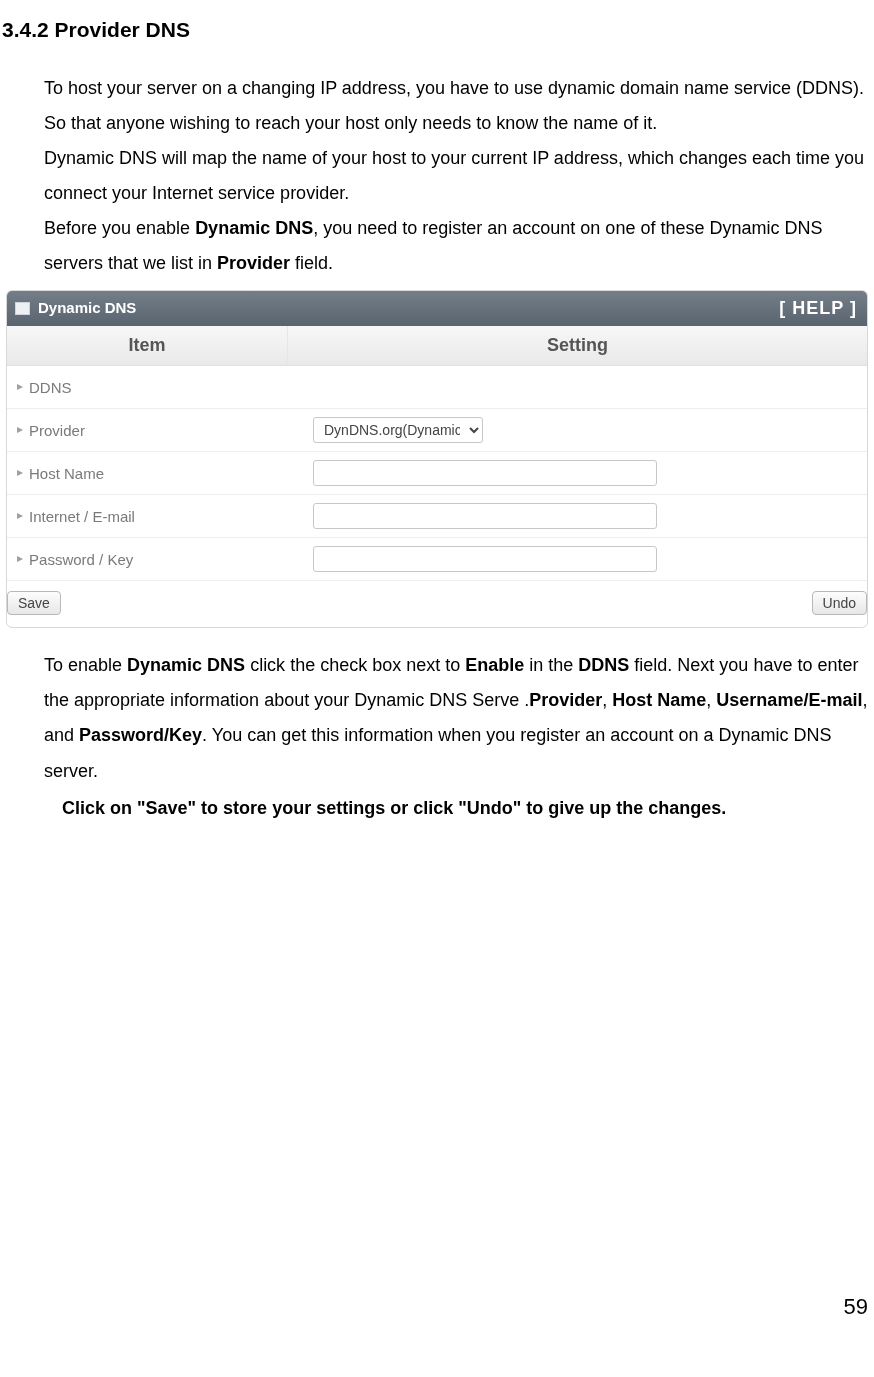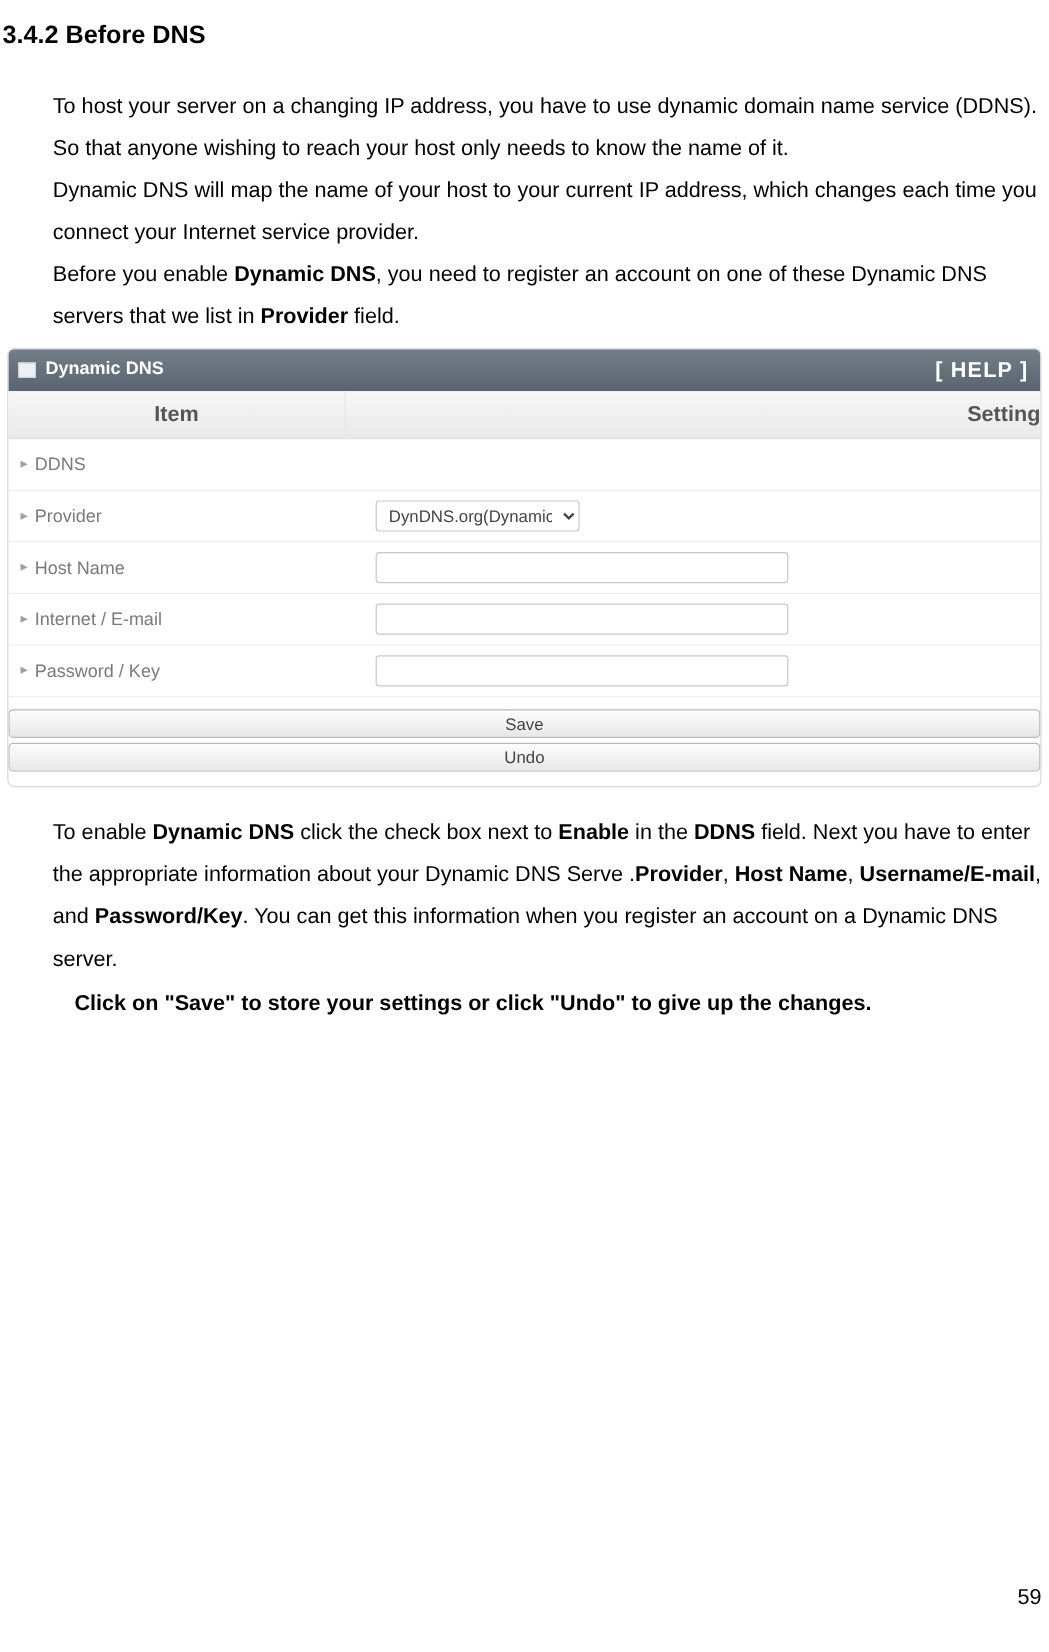--- a/index.html
+++ b/index.html
@@ -65,21 +65,21 @@
     font-size: 18px;
   }
   .col-headers .col-item {
     width: 280px;
     text-align: center;
     padding: 8px 0;
     border-right: 1px solid #e6e6e6;
   }
   .col-headers .col-setting {
     flex: 1;
-    text-align: right;
+    text-align: center;
     padding: 8px 0;
   }
   .row {
     display: flex;
     align-items: center;
     border-bottom: 1px solid #eee;
     min-height: 42px;
   }
   .row .item-cell {
     width: 280px;
@@ -116,45 +116,44 @@
     border-radius: 3px;
     height: 24px;
     width: 330px;
     padding: 0 6px;
     font-size: 14px;
     background: #fff;
   }
   .btn-row {
     display: flex;
     justify-content: space-between;
-    gap: 4px;
+    gap: 20px;
     padding: 10px 0 12px 0;
-    flex-direction: column;
   }
   .btn {
     border: 1px solid #b8b8b8;
     border-radius: 4px;
     background: linear-gradient(#fdfdfd, #e7e7e7);
     padding: 3px 10px;
     font-size: 14px;
     color: #444;
     cursor: pointer;
   }
   .page-number {
     text-align: right;
-    font-size: 18px;
+    font-size: 22px;
     margin-top: 460px;
     padding-right: 4px;
   }
   .bold { font-weight: bold; }
 </style>
 </head>
 <body>
 
-<div class="section-heading">3.4.2 Before DNS</div>
+<div class="section-heading">3.4.2 Provider DNS</div>
 
 <div class="paragraph">
   <span>To host your server on a changing IP address, you have to use dynamic domain name service (DDNS). So that anyone wishing to reach your host only needs to know the name of it.</span><br>
   <span>Dynamic DNS will map the name of your host to your current IP address, which changes each time you connect your Internet service provider.</span><br>
   <span>Before you enable </span><span class="bold">Dynamic DNS</span><span>, you need to register an account on one of these Dynamic DNS servers that we list in </span><span class="bold">Provider</span><span> field.</span>
 </div>
 
 <div class="panel">
   <div class="panel-header">
     <div class="left">

